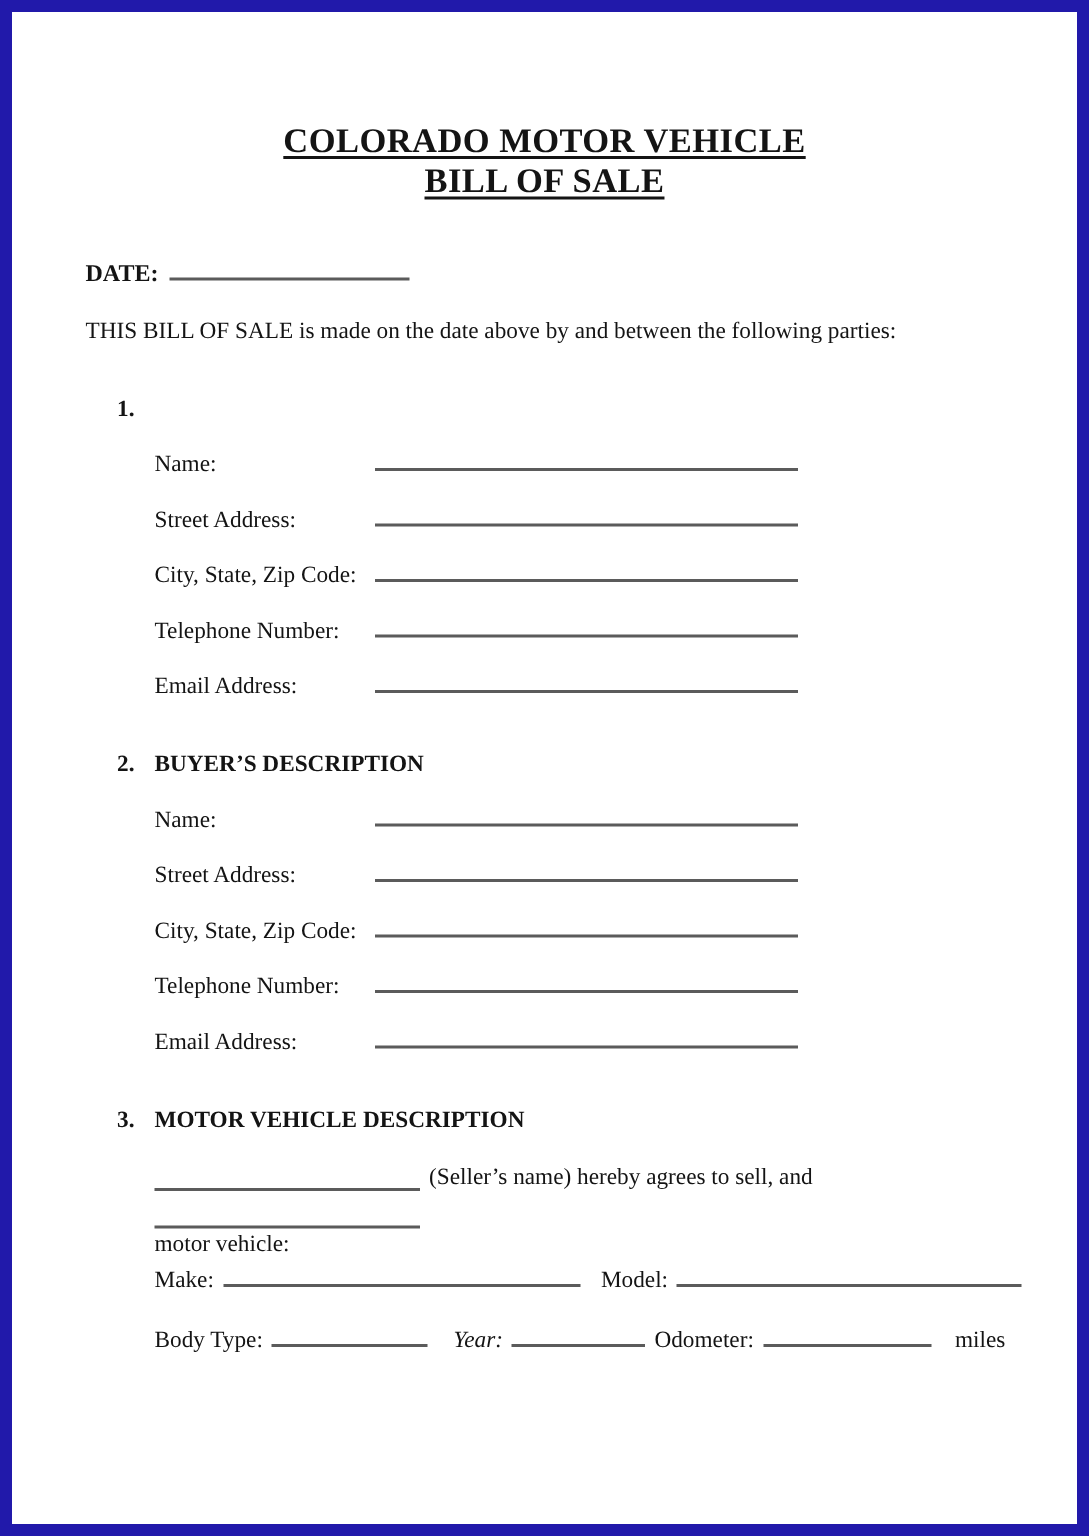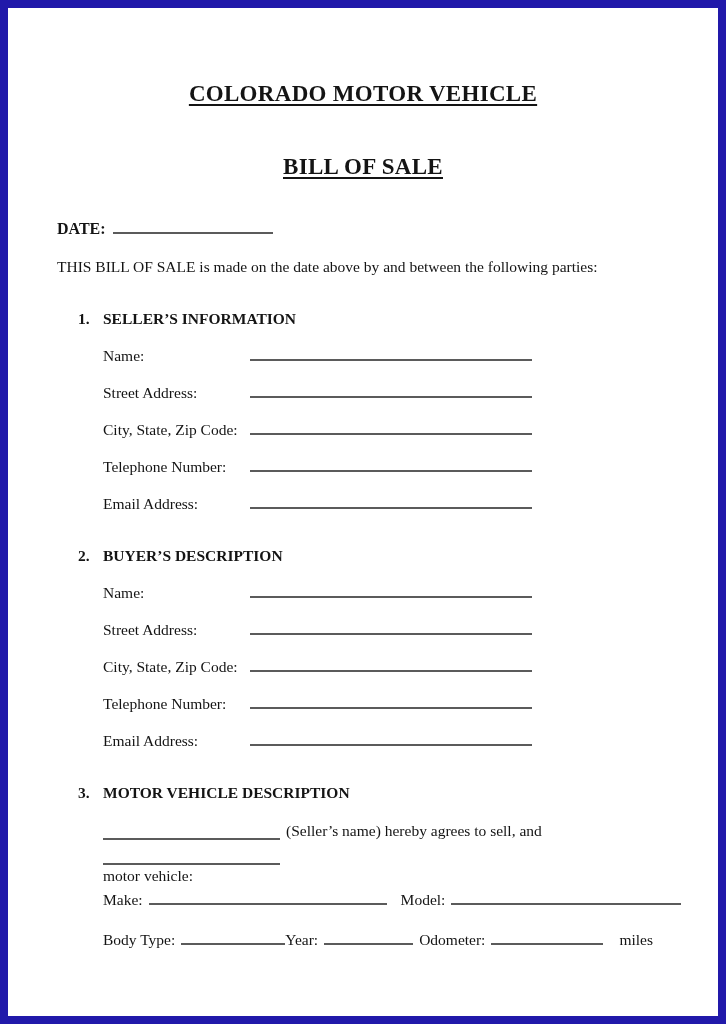--- a/index.html
+++ b/index.html
@@ -20,21 +20,20 @@
     overflow:hidden;
   }
   
   .title-block{margin-top:72px;text-align:center;}
   .title-line{
     font-size:23px;font-weight:bold;letter-spacing:.3px;
     line-height:27px;
     text-decoration:underline;
     text-decoration-thickness:2px;
     text-underline-offset:3px;
-    margin-top:46px;
   }
   
   .date-row{display:flex;align-items:baseline;margin:40px 0 0 49px;}
   .date-label{font-weight:bold;font-size:16px;}
   
   .line{
     display:inline-block;flex:none;
     border-bottom:2px solid var(--line-color);
     height:1px;min-width:10px;
   }
@@ -48,21 +47,21 @@
   .fieldrow{display:flex;align-items:baseline;margin:18px 0 0 95px;line-height:19px;}
   .fieldrow .flabel{width:147px;flex:none;}
   .w282{width:282px;}
   .w160{width:160px;margin-left:7px;}
   .w177{width:177px;}
   
   .agree-row{display:flex;align-items:flex-end;margin:19px 44px 0 95px;line-height:19px;}
   .agree-row .suffix{margin-left:6px;}
   .cont-line{margin:1px 0 0 95px;line-height:19px;}
   .vrow{display:flex;align-items:baseline;margin:21px 0 0 95px;line-height:19px;}
-  .ml6{margin-left:6px;} .ml14{margin-left:14px;} .ml17{} .ml9{margin-left:16px;font-family:Liberation Serif, serif;} .ml7{margin-left:7px;}
+  .ml6{margin-left:6px;} .ml14{margin-left:14px;} .ml17{margin-left:17px;font-style:italic;} .ml9{margin-left:16px;font-family:Liberation Serif, serif;} .ml7{margin-left:7px;}
   .w238{width:238px;} .w230{width:230px;}
   .w104{width:104px;} .w89{width:89px;} .w112{width:112px;}
   .w154{width:154px;} .w310{width:310px;}
 </style>
 </head>
 <body>
 
 <div class="page">
 
   <div class="title-block">
@@ -72,21 +71,20 @@
 
   <div class="date-row">
     <span class="date-label">DATE:</span>
     <span class="line w160"></span>
   </div>
 
   <div class="intro">THIS BILL OF SALE is made on the date above by and between the following parties:</div>
 
   <div class="section-heading mt-sec">
     <span class="num">1.</span>
-    <span>SELLER’S INFORMATION</span>
   </div>
   <div class="fieldrow">
     <span class="flabel">Name:</span>
     <span class="line w282"></span>
   </div>
   <div class="fieldrow">
     <span class="flabel">Street Address:</span>
     <span class="line w282"></span>
   </div>
   <div class="fieldrow">

